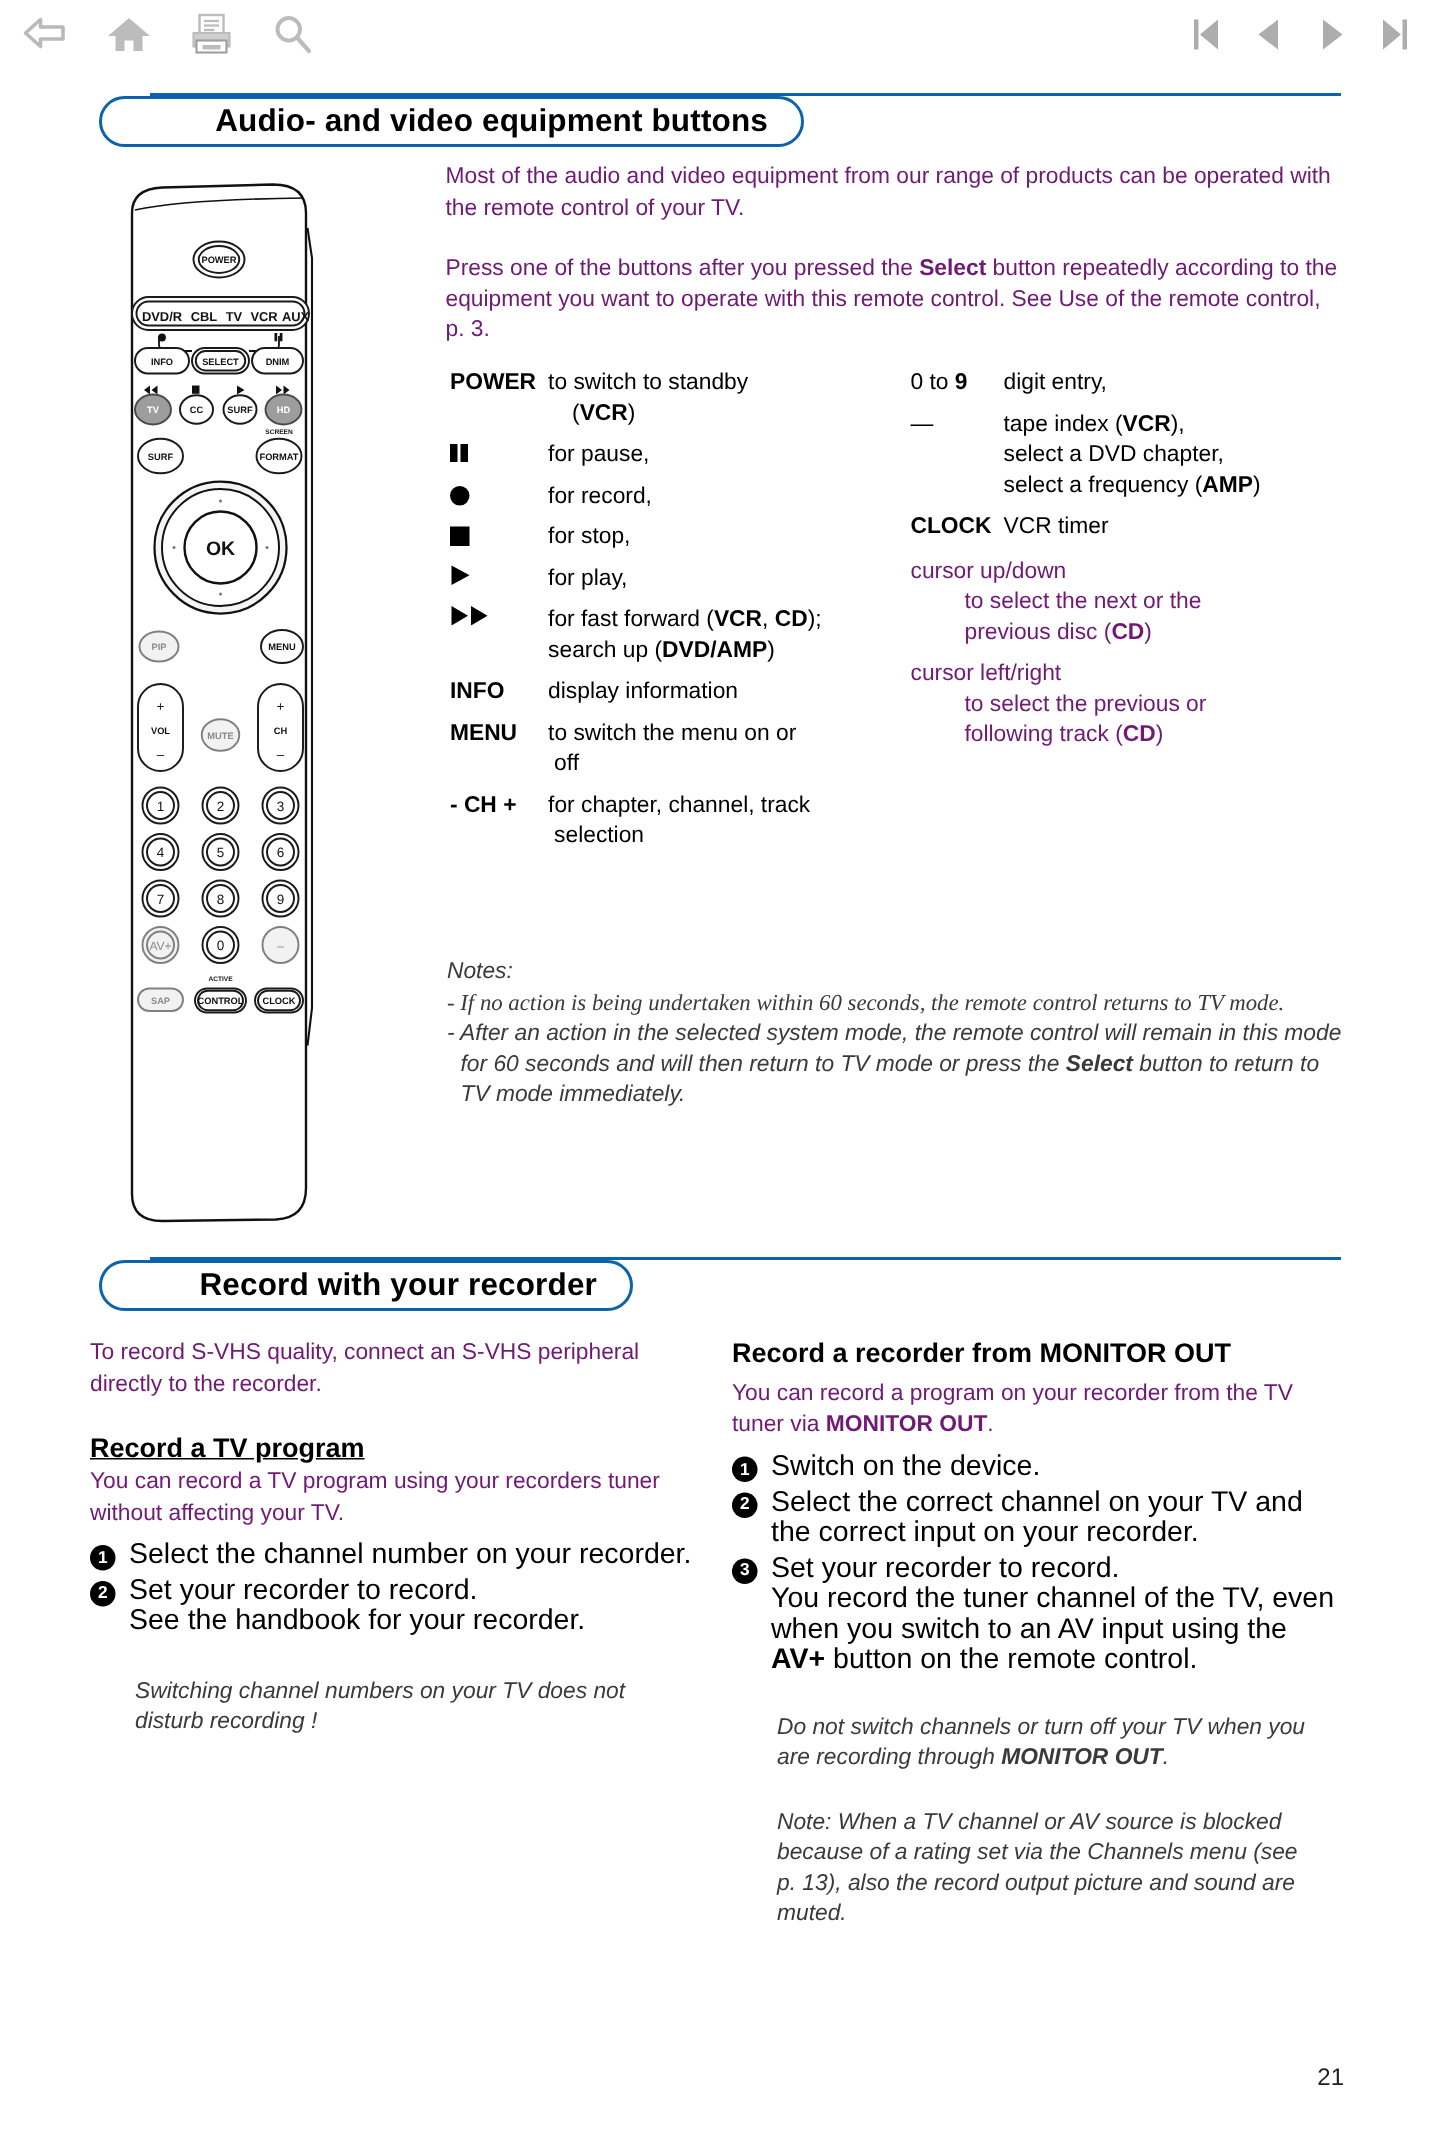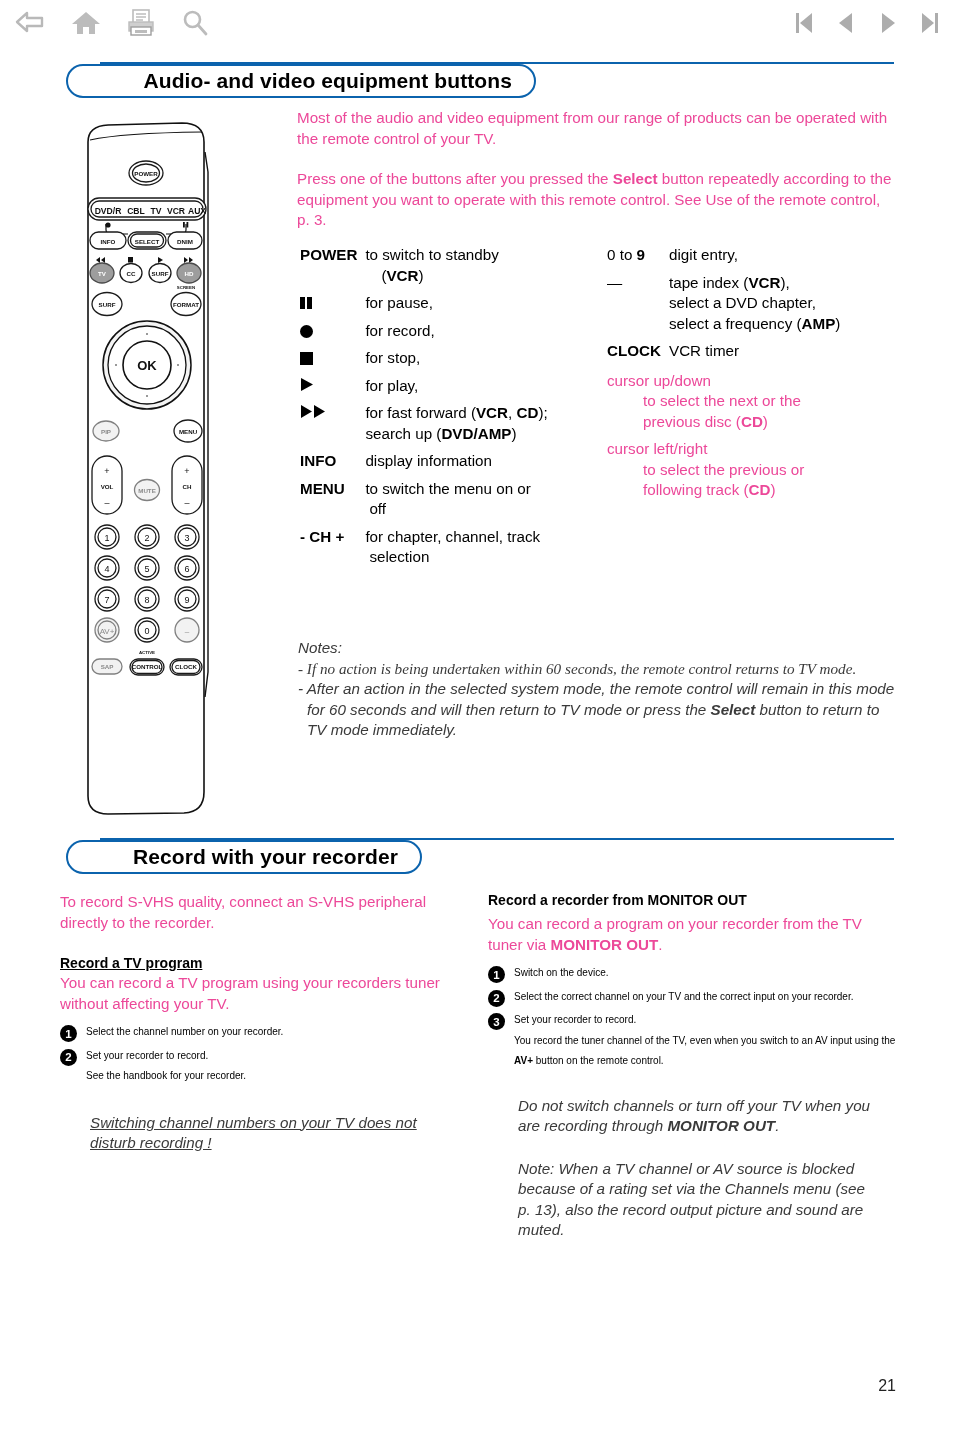--- a/index.html
+++ b/index.html
@@ -18,39 +18,39 @@
   .sec-rule{position:absolute;height:2px;background:#0b63ad;}
   .sec-pill{
     position:absolute;border:2px solid #0b63ad;border-radius:26px;
     background:#fff;display:flex;align-items:center;justify-content:flex-end;
     padding:0 22px;box-sizing:border-box;
   }
   .sec-pill span{
     font-weight:bold;font-size:21px;letter-spacing:.1px;color:#000;white-space:nowrap;
   }
   
-  .p{font-size:15.2px;line-height:20.5px;color:#ec4899;}
+  .p{font-size:15.2px;line-height:20.5px;color:#701a75;}
   .it{font-style:italic;color:#3a3a3a;}
   b{font-weight:bold;}
   
   .deflist{display:table;border-collapse:collapse;}
   .defrow{display:table-row;}
   .defterm{display:table-cell;white-space:nowrap;padding:0 8px 7px 0;
            font-size:15.2px;line-height:20.5px;vertical-align:top;text-align:left;}
   .defdesc{display:table-cell;padding:0 0 7px 0;font-size:15.2px;line-height:20.5px;
            vertical-align:top;}
   
   .step{display:flex;gap:9px;margin-bottom:3px;}
   .bullnum{
     flex:0 0 auto;width:17px;height:17px;border-radius:50%;background:#000;color:#fff;
     font-size:11.5px;font-weight:bold;display:flex;align-items:center;justify-content:center;
     margin-top:3px;
   }
-  .steptext{font-size:10px;line-height:20.5px;}
-  h3.sub{font-size:14px;font-weight:bold;margin:0 0 2px 0;}
+  .steptext{font-size:19px;line-height:20.5px;}
+  h3.sub{font-size:18px;font-weight:bold;margin:0 0 2px 0;}
   
   .remote-wrap{position:absolute;left:62px;top:112px;width:230px;height:720px;}
   .pagenum{position:absolute;right:58px;bottom:38px;font-size:16px;color:#222;}
 </style>
 </head>
 <body>
 
 <div class="toolbar">
   <div class="tb-left">
     <span class="ticon" title="Back">
@@ -355,21 +355,21 @@
   <h3 class="sub" style="margin-top:22px;text-decoration:underline;">Record a TV program</h3>
   <p class="p" style="margin:0 0 8px 0;">You can record a TV program using your recorders tuner without affecting your TV.</p>
   <div class="step">
     <div class="bullnum">1</div>
     <div class="steptext">Select the channel number on your recorder.</div>
   </div>
   <div class="step">
     <div class="bullnum">2</div>
     <div class="steptext">Set your recorder to record.<br>See the handbook for your recorder.</div>
   </div>
-  <p class="p it" style="margin:26px 0 0 30px;width:355px;text-decoration:underline;">Switching channel numbers on your TV does not disturb recording !</p>
+  <p class="p it" style="margin:26px 0 0 30px;width:355px;">Switching channel numbers on your TV does not disturb recording !</p>
 </div>
 
 <div style="position:absolute;left:488px;top:892px;width:408px;">
   <h3 class="sub" style="margin:0 0 6px 0;"><span>Record a recorder from </span><span>MONITOR OUT</span></h3>
   <p class="p" style="margin:0 0 8px 0;"><span>You can record a program on your recorder from the TV tuner via </span><b>MONITOR OUT</b><span>.</span></p>
   <div class="step">
     <div class="bullnum">1</div>
     <div class="steptext">Switch on the device.</div>
   </div>
   <div class="step">

